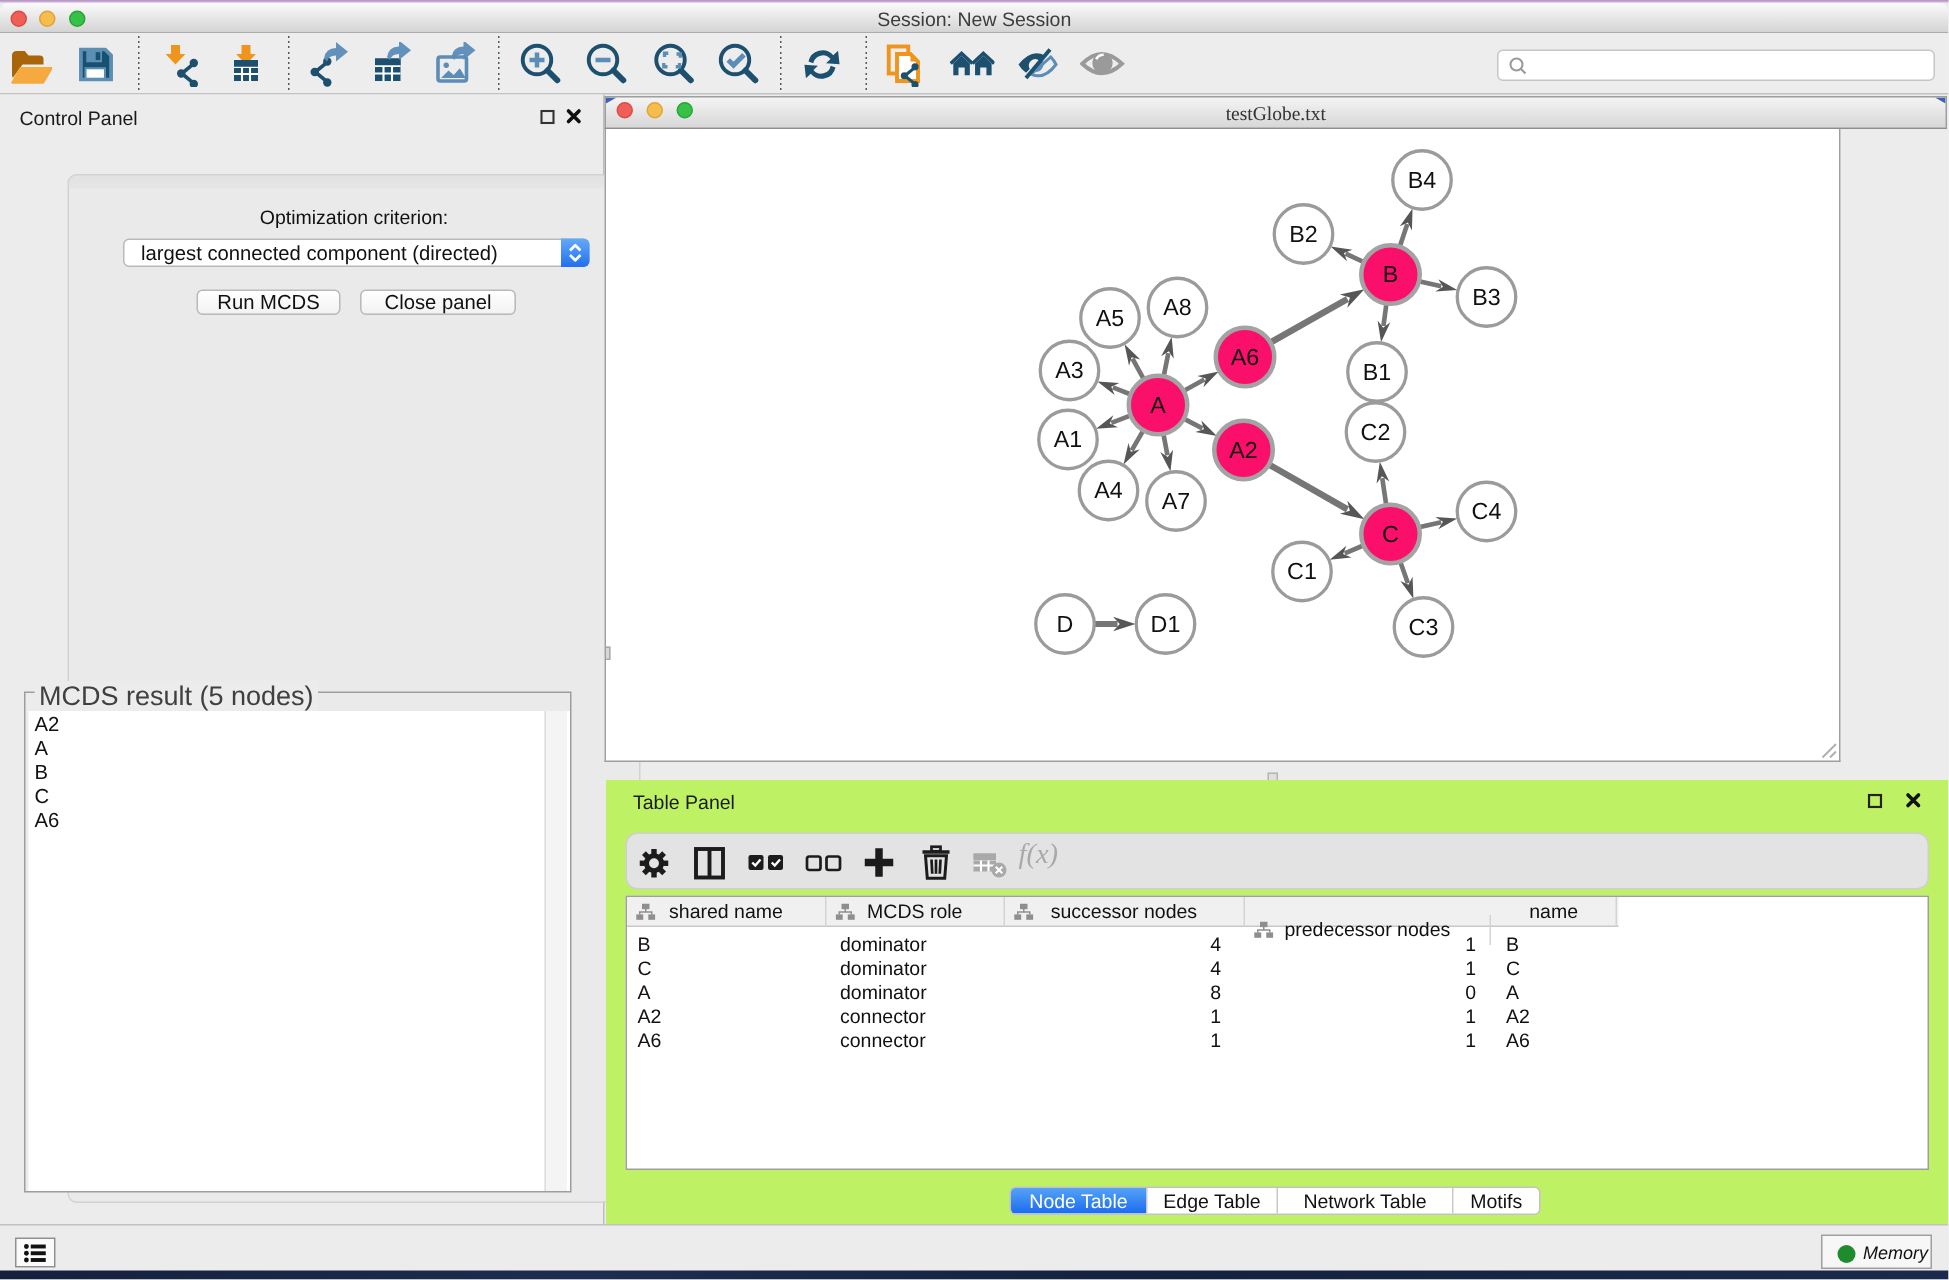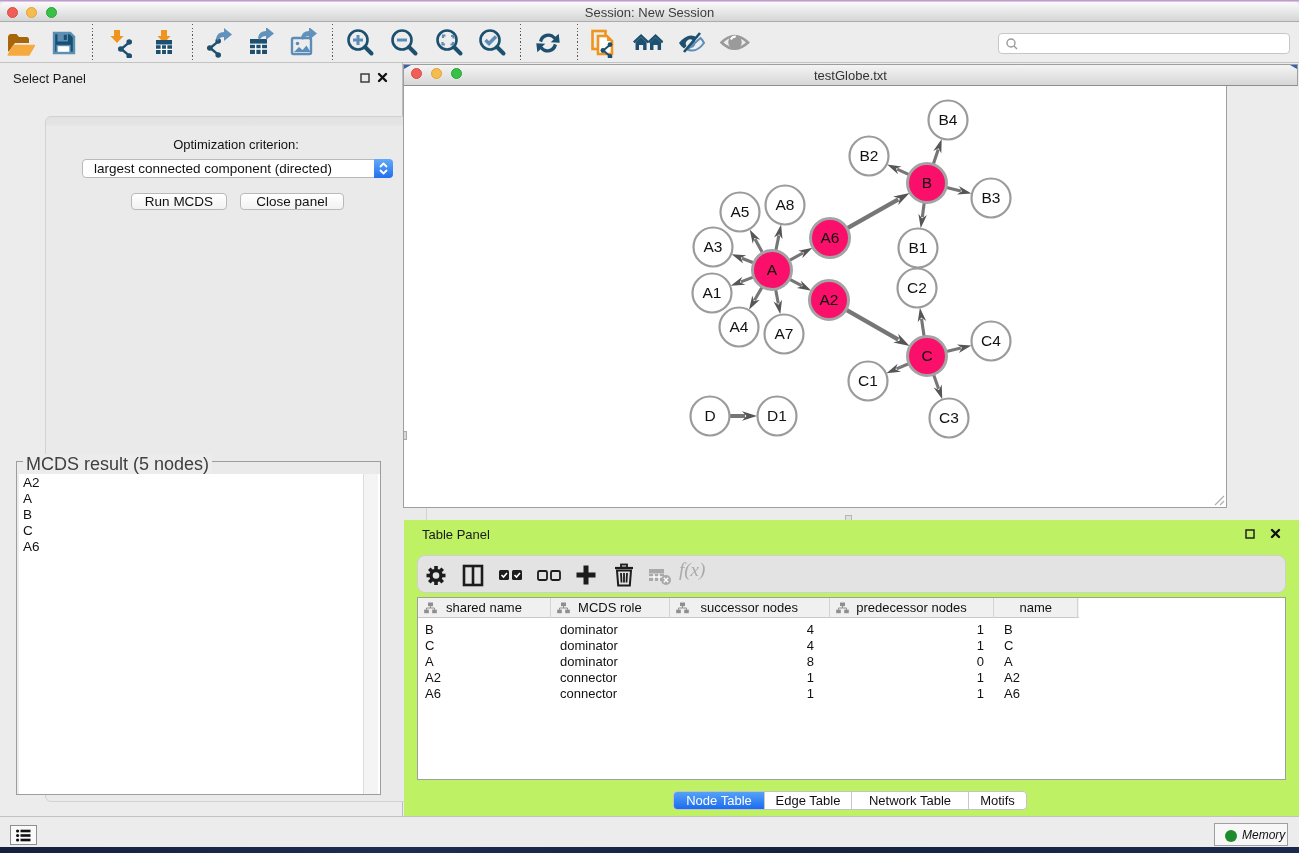--- a/index.html
+++ b/index.html
@@ -23,21 +23,21 @@
 #combo { position:absolute; left:36px; top:42px; width:311px; height:19px; background:#fff; border:1px solid #b9b9b9; border-radius:4px; font-size:13.5px; color:#111; line-height:17px; padding-left:11px; }
 #combo .spin { position:absolute; right:-1px; top:-1px; width:19px; height:19px; border-radius:0 4px 4px 0; background:linear-gradient(#64aaf8,#2170ef); }
 .btn { position:absolute; top:76px; height:17px; background:linear-gradient(#ffffff,#f2f2f2); border:1px solid #b9b9b9; border-radius:4px; font-size:13.5px; color:#111; text-align:center; line-height:15px; }
 #fieldset { position:absolute; left:16px; top:398px; width:365px; height:334px; border:1px solid #9d9d9d; }
 #fieldset legend { position:absolute; left:6px; top:-8px; background:#ececec; padding:0 3px; font-size:18px; color:#404040; }
 #mlist { position:absolute; left:2px; top:12px; width:361px; height:320px; padding-top:1px; background:#fff; font-size:13.5px; color:#111; }
 #mlist div { padding-left:4px; height:16px; line-height:16px; }
 #mscroll { position:absolute; right:2px; top:12px; width:15px; height:320px; background:#f4f4f4; border-left:1px solid #dcdcdc; }
 
 #netwin { position:absolute; left:403px; top:62px; width:895px; height:445px; }
-#nettitle { position:absolute; left:0; top:0; width:100%; height:22px; background:linear-gradient(#f4f4f4,#d7d7d7); border:1px solid #9e9e9e; border-bottom:1px solid #8e8e8e; }
+#nettitle { position:absolute; left:0; top:0; width:100%; height:22px; background:linear-gradient(#f4f4f4,#d7d7d7); border:1px solid #9e9e9e; border-bottom:1px solid #8e8e8e;font-family:Liberation Serif, serif; }
 #nettitle .title { position:absolute; left:0; right:0; top:3px; text-align:center; font-size:13px; color:#333; }
 #netcanvas { position:absolute; left:0; top:22px; width:824px; height:422px; overflow:hidden; background:#fff; border:1px solid #9e9e9e; border-top:none; }
 
 #tpanel { position:absolute; left:404px; top:518px; width:895px; height:296px; background:#bef264; }
 #tptitle { position:absolute; left:18px; top:7px; font-size:13px; color:#1a1a1a; }
 #ttoolbar { position:absolute; left:13px; top:35px; width:869px; height:38px; background:#e3e3e3; border:1px solid #cfcfcf; border-radius:8px; }
 #ttable { position:absolute; left:13px; top:77px; width:869px; height:183px; background:#fff; border:1px solid #9f9f9f; }
 #thead { position:absolute; left:0; top:0; width:661px; height:20px; background:#f0f0f0; border-bottom:1px solid #c8c8c8; font-size:13px; color:#111; }
 #thead .col { position:absolute; top:0; height:20px; border-right:1px solid #d4d4d4; text-align:center; line-height:20px; }
 .trow { position:absolute; font-size:13px; color:#111; height:16px; line-height:16px; }
@@ -182,21 +182,21 @@
 <path d="M10.8 11.5 a5.5 5.5 0 0 1 5 -3" stroke="#fff" stroke-width="1.8" fill="none"></path>
       </svg>
     <div id="search">
         <svg width="16" height="16" style="position:absolute;left:5px;top:2px" viewBox="0 0 16 16">
           <circle cx="7" cy="7" r="4" fill="none" stroke="#9a9a9a" stroke-width="1.4"></circle>
           <line x1="10" y1="10" x2="13" y2="13" stroke="#9a9a9a" stroke-width="1.4"></line>
         </svg>
       </div>
   </div>
   <div id="cpanel">
-    <div class="ptitle">Select Panel</div>
+    <div class="ptitle">Control Panel</div>
     <svg class="wbtn" style="left:360px;top:10px" width="10" height="10" viewBox="0 0 10 10">
         <rect x="1" y="1" width="8" height="8" fill="none" stroke="#333" stroke-width="1.4"></rect>
       </svg>
     <svg class="wbtn" style="left:377px;top:9px" width="11" height="11" viewBox="0 0 11 11">
         <path d="M2 2 L9 9 M9 2 L2 9" stroke="#111" stroke-width="2.4" stroke-linecap="round"></path>
       </svg>
     <div id="innerpanel">
       <div id="optlabel">Optimization criterion:</div>
       <div id="combo">largest connected component (directed)
         <div class="spin"><svg width="19" height="19" viewBox="0 0 19 19">
@@ -393,21 +393,21 @@
               <rect x="0.2" y="7.6" width="4.6" height="3.6" fill="#8e8e8e"></rect>
               <rect x="8.2" y="7.6" width="4.6" height="3.6" fill="#8e8e8e"></rect>
               <path d="M6.5 4 v2 M2.5 7.6 v-1.6 h8 v1.6" stroke="#8e8e8e" stroke-width="1" fill="none"></path>
             </svg>MCDS role</div>
           <div class="col" style="left:251.7px;width:160.2px;"><svg width="13" height="12" viewBox="0 0 13 12" style="position:absolute;left:6px;top:4px">
               <rect x="4" y="0.5" width="5" height="3.6" fill="#8e8e8e"></rect>
               <rect x="0.2" y="7.6" width="4.6" height="3.6" fill="#8e8e8e"></rect>
               <rect x="8.2" y="7.6" width="4.6" height="3.6" fill="#8e8e8e"></rect>
               <path d="M6.5 4 v2 M2.5 7.6 v-1.6 h8 v1.6" stroke="#8e8e8e" stroke-width="1" fill="none"></path>
             </svg>successor nodes</div>
-          <div class="col" style="left:411.9px;width:164.3px;"><svg width="13" height="12" viewBox="0 0 13 12" style="position:absolute;left:6px;top:4px">
+          <div class="col" style="left:411.9px;width:164.3px;margin-top:12px;"><svg width="13" height="12" viewBox="0 0 13 12" style="position:absolute;left:6px;top:4px">
               <rect x="4" y="0.5" width="5" height="3.6" fill="#8e8e8e"></rect>
               <rect x="0.2" y="7.6" width="4.6" height="3.6" fill="#8e8e8e"></rect>
               <rect x="8.2" y="7.6" width="4.6" height="3.6" fill="#8e8e8e"></rect>
               <path d="M6.5 4 v2 M2.5 7.6 v-1.6 h8 v1.6" stroke="#8e8e8e" stroke-width="1" fill="none"></path>
             </svg>predecessor nodes</div>
           <div class="col" style="left:576.2px;width:84.2px;">name</div>
         </div>
       <div class="trow" style="left:7px;top:24px;">B</div>
         <div class="trow" style="left:142px;top:24px;">dominator</div>
         <div class="trow" style="left:300px;top:24px;width:96px;text-align:right;">4</div>

